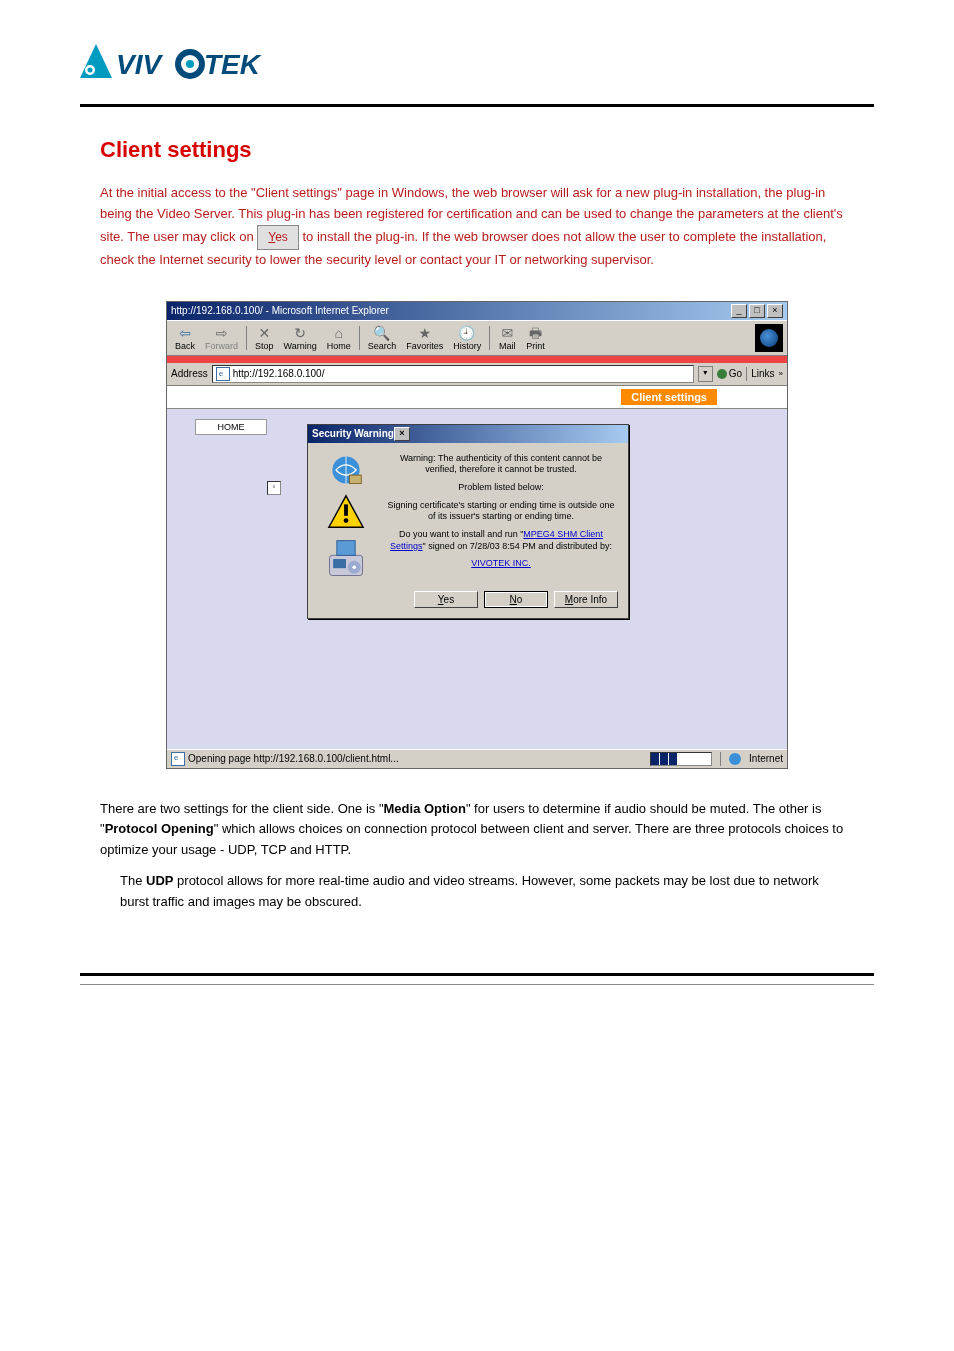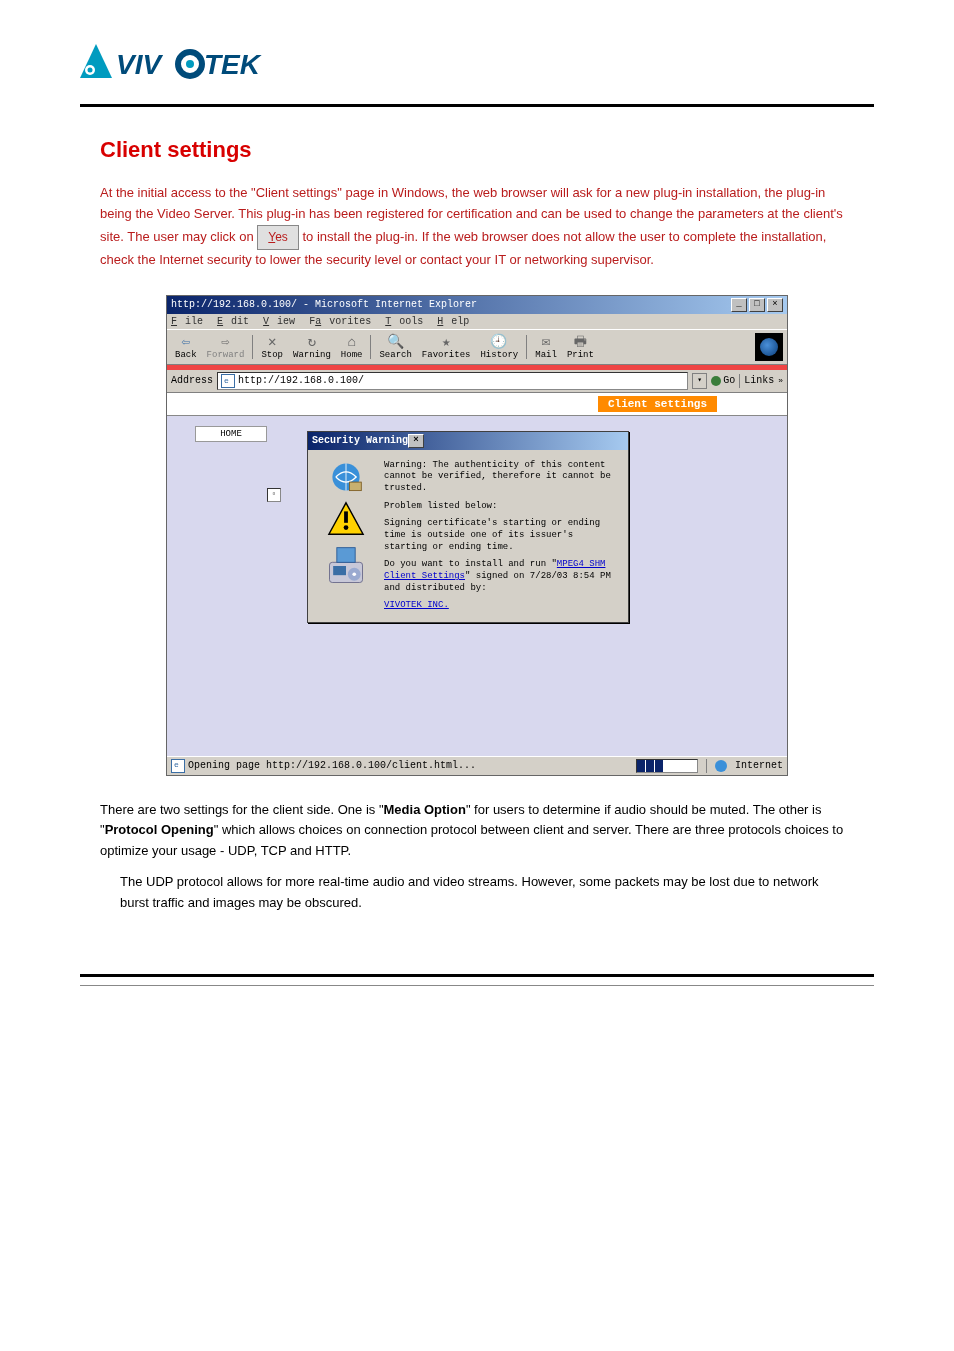--- a/index.html
+++ b/index.html
@@ -50,26 +50,26 @@
     background: #e0e0e0;
     border: 1px solid #888;
     padding: 2px 10px;
     font-size: 12px;
     vertical-align: middle;
   }
   .yes-button-inner {
     text-decoration: underline;
   }
   .screenshot-container {
-    margin: 24px auto;
+    margin: 30px auto;
     width: 620px;
     background: #404040;
     border: 1px solid #666;
     font-size: 10px;
-    font-family: Liberation Mono, monospace;
+    font-family: Liberation Sans, sans-serif;
     color: #000;
   }
   .ie-titlebar {
     background: linear-gradient(to right, #0a246a, #a6caf0);
     color: #fff;
     padding: 2px 4px;
     display: flex;
     justify-content: space-between;
     align-items: center;
     font-size: 10px;
@@ -148,21 +148,21 @@
     align-items:center;
     justify-content:center;
   }
   .ie-flag-inner{
     width: 18px; height: 18px;
     border-radius: 50%;
     background: radial-gradient(circle at 40% 40%, #4a90d9, #0a3d7a);
   }
   .ie-addressbar {
     background: #d4d0c8;
-    border-top: 5px solid #ef4444;
+    border-top: 7px solid #ef4444;
     border-bottom: 1px solid #808080;
     padding: 2px 4px;
     display: flex;
     align-items: center;
     gap: 4px;
     font-size: 10px;
   }
   .addr-input {
     flex: 1;
     background: #fff;
@@ -265,21 +265,21 @@
     gap: 6px;
   }
   .globe-ic { width:34px; height:34px; }
   .warn-ic { width:38px; height:38px; }
   .disk-ic { width:44px; height:44px; }
   .dlg-text-col {
     flex: 1;
     font-size: 9px;
     line-height: 1.3;
   }
-  .dlg-text-col p { margin: 0 0 6px 0; }
+  .dlg-text-col p { margin: 0 0 6px 0; text-align: center; }
   .dlg-link { color: #0000cc; text-decoration: underline; }
   .dlg-buttons {
     display: flex;
     justify-content: flex-end;
     gap: 6px;
     padding: 6px 10px 10px 10px;
   }
   .dlg-btn {
     width: 62px;
     text-align: center;
@@ -327,21 +327,21 @@
     font-size: 13px;
     margin: 10px 20px;
     line-height: 1.6;
   }
   .para-after .strong { font-weight: bold; }
   .proto-row {
     font-size: 13px;
     margin: 6px 40px;
     line-height: 1.6;
   }
-  .proto-row .strong { font-weight: normal; text-align: center; }
+  .proto-row .strong { font-weight: bold; text-align: center; }
   .first-letter-u {
     text-decoration: underline;
   }
 </style>
 </head>
 <body>
 
 <div class="page">
 
   <div class="logo-wrap">
@@ -367,28 +367,20 @@
   </div>
 
   <div class="screenshot-container">
     <div class="ie-titlebar">
       <span>http://192.168.0.100/ - Microsoft Internet Explorer</span>
       <span class="ie-titlebar-right">
         <span class="win-btn">_</span>
         <span class="win-btn">□</span>
         <span class="win-btn">×</span>
       </span>
-    </div>
-    <div class="ie-menubar">
-      <span><span class="u">F</span>ile</span>
-      <span><span class="u">E</span>dit</span>
-      <span><span class="u">V</span>iew</span>
-      <span>F<span class="u">a</span>vorites</span>
-      <span><span class="u">T</span>ools</span>
-      <span><span class="u">H</span>elp</span>
     </div>
     <div class="ie-toolbar">
       <div class="ie-toolbar-left">
         <span class="tb-item">
             <span class="tb-icon" style="color:#3a6ea5;">⇦</span>
             <span>Back</span>
           </span>
         <span class="tb-item disabled">
             <span class="tb-icon">⇨</span>
             <span>Forward</span>
@@ -489,20 +481,25 @@
             <div class="dlg-text-col">
               <p>Warning: The authenticity of this content cannot be verified, therefore it cannot be trusted.</p>
               <p>Problem listed below:</p>
               <p>Signing certificate's starting or ending time is outside one of its issuer's starting or ending time.</p>
               <p>
                 <span>Do you want to install and run "</span><span class="dlg-link">MPEG4 SHM Client Settings</span><span>" signed on 7/28/03 8:54 PM and distributed by:</span>
               </p>
               <p><span class="dlg-link">VIVOTEK INC.</span></p>
             </div>
           </div>
+          <div class="dlg-buttons">
+            <div class="dlg-btn"><span class="first-letter-u">Y</span><span>es</span></div>
+            <div class="dlg-btn default"><span class="first-letter-u">N</span><span>o</span></div>
+            <div class="dlg-btn"><span class="first-letter-u">M</span><span>ore Info</span></div>
+          </div>
         </div>
       </div>
     </div>
 
     <div class="statusbar">
       <span class="status-left">
         <span style="width:12px;height:12px;background:#fff;border:1px solid #3a6ea5;display:inline-block;position:relative;">
             <span style="position:absolute;left:2px;top:0;font-size:8px;color:#3a6ea5;">e</span>
           </span>
         <span>Opening page http://192.168.0.100/client.html...</span>

